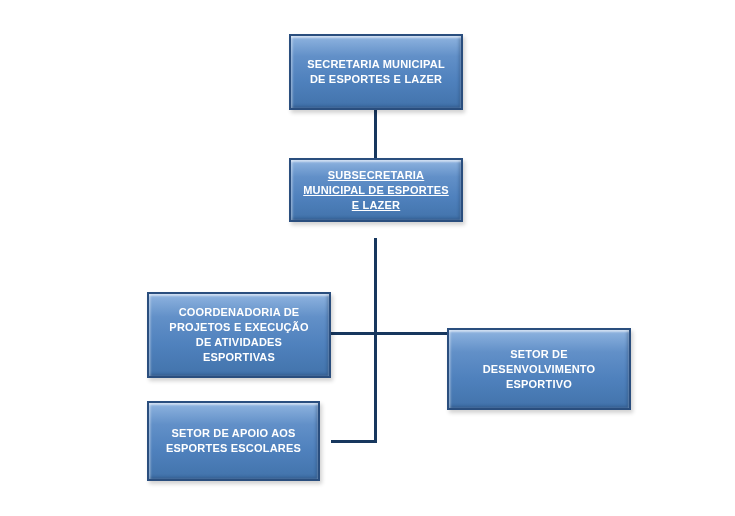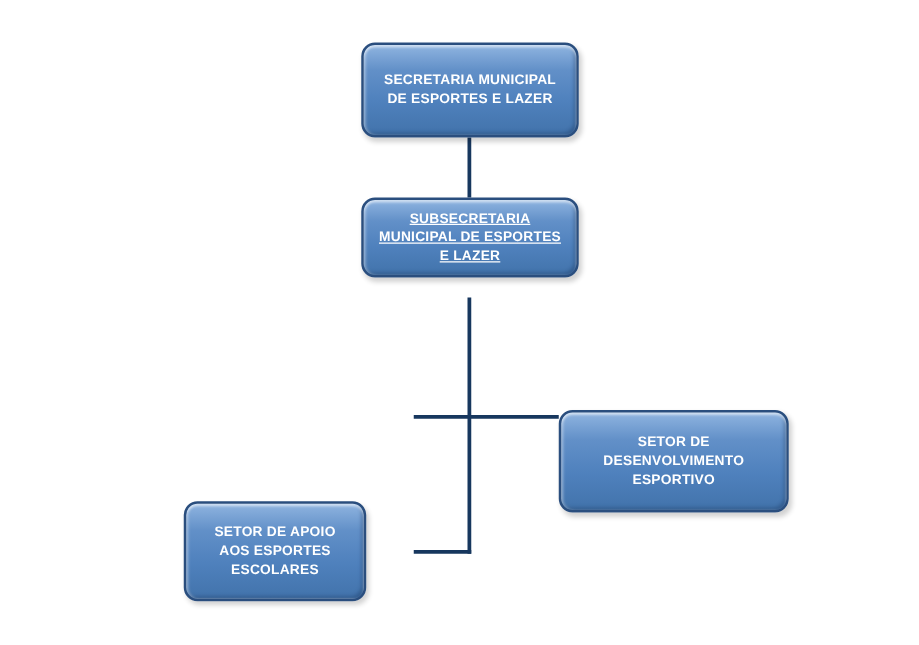--- a/index.html
+++ b/index.html
@@ -16,21 +16,21 @@
   }
   .canvas {
     position: absolute;
     left: 0; top: 0;
     width: 735px; height: 516px;
   }
   .node {
     position: absolute;
     box-sizing: border-box;
     border: 2px solid #2a4e7e;
-    border-radius: 11px;
+    border-radius: 0;
     background: linear-gradient(180deg, #8fb4e0 0%, #6290c8 28%, #4f81bd 62%, #4273ab 100%);
     box-shadow:
       inset 0 2px 2px rgba(255,255,255,0.55),
       inset 2px 0 2px rgba(255,255,255,0.25),
       inset -2px -2px 3px rgba(20,50,90,0.35),
       2px 3px 4px rgba(0,0,0,0.18);
     display: flex;
     align-items: center;
     justify-content: center;
     text-align: center;
@@ -43,21 +43,21 @@
   }
   .connector {
     position: absolute;
     background: #17375e;
   }
   
   #n-secretaria       { left: 289px; top: 34px;  width: 174px; height: 76px; }
   #n-subsecretaria    { left: 289px; top: 158px; width: 174px; height: 64px; text-decoration: underline; }
   #n-coordenadoria    { left: 147px; top: 292px; width: 184px; height: 86px; }
   #n-desenvolvimento  { left: 447px; top: 289px; width: 184px; height: 82px; margin-top: 39px; }
-  #n-apoio            { left: 147px; top: 401px; width: 146px; height: 80px; align-items: center; }
+  #n-apoio            { left: 147px; top: 401px; width: 173px; height: 80px; align-items: center; }
   
   #c-v1 { left: 374px; top: 110px; width: 3px;  height: 48px;  }
   #c-v2 { left: 374px; top: 238px; width: 3px;  height: 205px; }
   #c-h1 { left: 331px; top: 332px; width: 116px; height: 3px;  }
   #c-h2 { left: 331px; top: 440px; width: 46px;  height: 3px;  }
 </style>
 </head>
 <body>
 
 <div class="canvas">
@@ -68,20 +68,23 @@
   <div class="connector" id="c-h2"></div>
 
   <div class="node" id="n-secretaria">
     <span>SECRETARIA MUNICIPAL DE ESPORTES E LAZER</span>
   </div>
 
   <div class="node" id="n-subsecretaria">
     <span>SUBSECRETARIA MUNICIPAL DE ESPORTES E LAZER</span>
   </div>
 
+  <div class="node" id="n-coordenadoria">
+    <span>COORDENADORIA DE PROJETOS E EXECUÇÃO DE ATIVIDADES ESPORTIVAS</span>
+  </div>
 
   <div class="node" id="n-desenvolvimento">
     <span>SETOR DE DESENVOLVIMENTO ESPORTIVO</span>
   </div>
 
   <div class="node" id="n-apoio">
     <span>SETOR DE APOIO AOS ESPORTES ESCOLARES</span>
   </div>
 
 </div>

